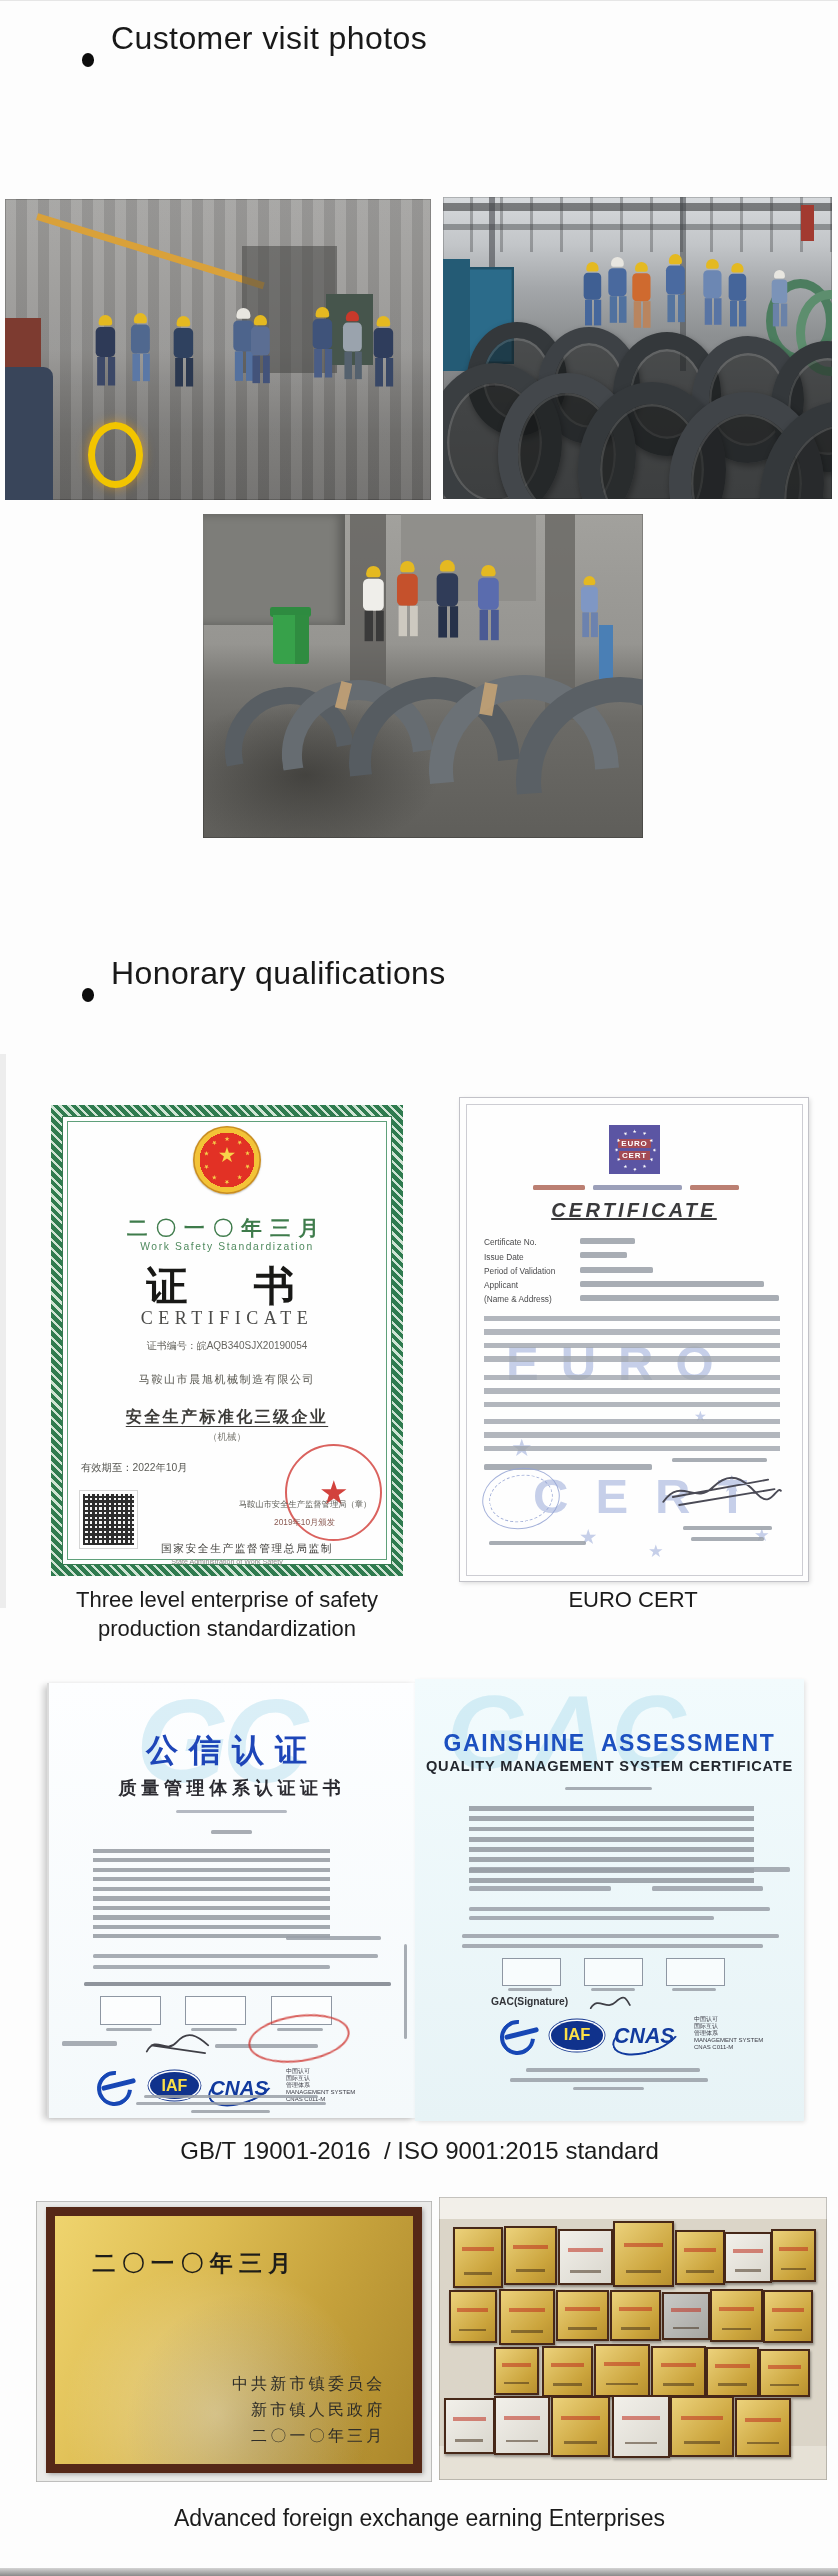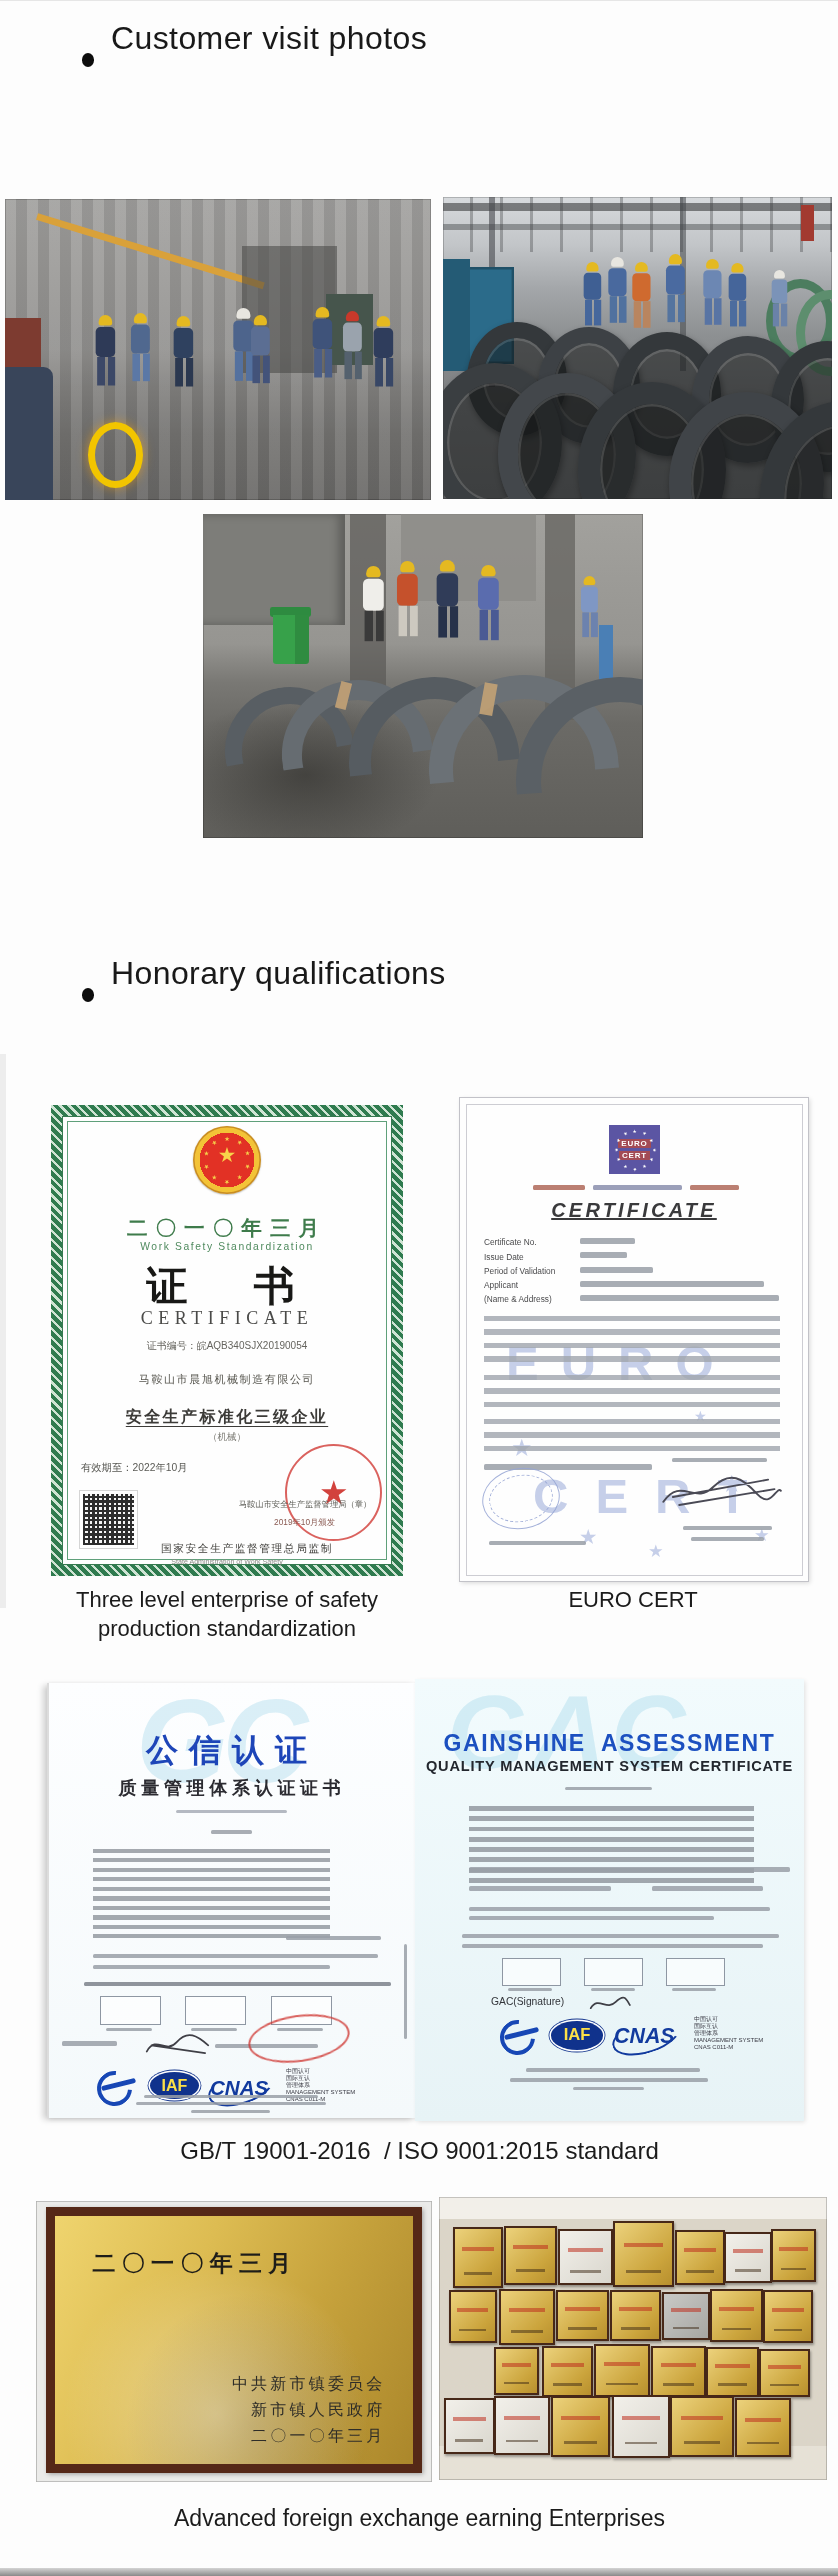--- a/index.html
+++ b/index.html
@@ -395,21 +395,21 @@
     <div class="bar" style="left:54px;top:228px;width:301px;height:4px;"></div>
     <div class="bar" style="left:54px;top:237px;width:245px;height:4px;"></div>
     <div class="bar" style="left:47px;top:255px;width:317px;height:4px;"></div>
     <div class="bar" style="left:47px;top:265px;width:301px;height:4px;"></div>
     <div class="box3" style="left:87px;top:279px;width:57px;height:26px;"></div>
     <div class="box3" style="left:169px;top:279px;width:57px;height:26px;"></div>
     <div class="box3" style="left:251px;top:279px;width:57px;height:26px;"></div>
     <div class="bar" style="left:93px;top:309px;width:44px;height:3.2px;"></div>
     <div class="bar" style="left:176px;top:309px;width:44px;height:3.2px;"></div>
     <div class="bar" style="left:257px;top:309px;width:44px;height:3.2px;"></div>
-    <div class="abs" style="left:76px;top:317px;font-size:10.3px;color:#33353a;">GAC(Signature)</div>
+    <div class="abs" style="left:76px;top:317px;font-size:10.3px;color:#33353a;font-weight:bold;">GAC(Signature)</div>
     <svg class="sig-svg" style="left:171px;top:315px;" width="47" height="20.6" viewBox="0 0 60 26">
       <path d="M6 18 C 16 2, 26 22, 38 10 S 52 8, 56 14" fill="none" stroke="#3f3f46" stroke-width="2.2" stroke-linecap="round"></path>
     </svg>
     <div class="gc-logo" style="left:83px;top:339px;width:44px;height:32px;">
       <div class="c"></div>
         <div class="slash"></div>
     </div>
     <div class="iaf-logo" style="left:136px;top:342px;width:52px;height:28.5px;font-size:16.6px;">IAF</div>
     <div class="cnas-logo" style="left:199px;top:345px;font-size:21.4px;">CNAS</div>
     <div class="side-lines" style="left:279px;top:337px;">

